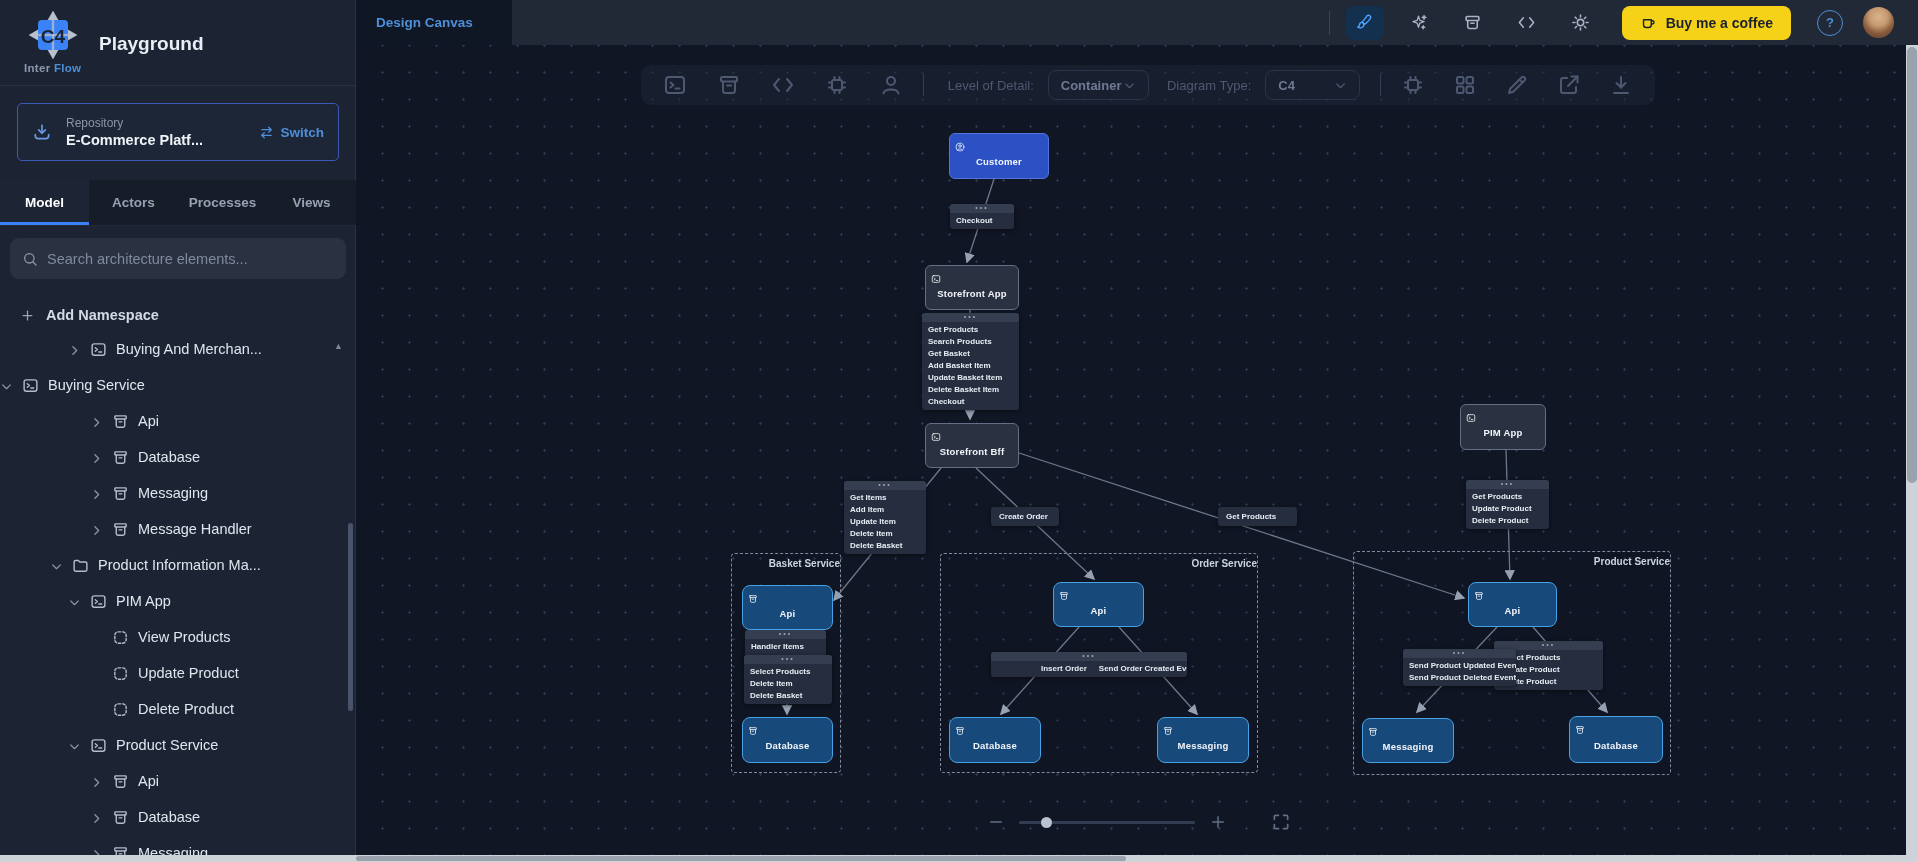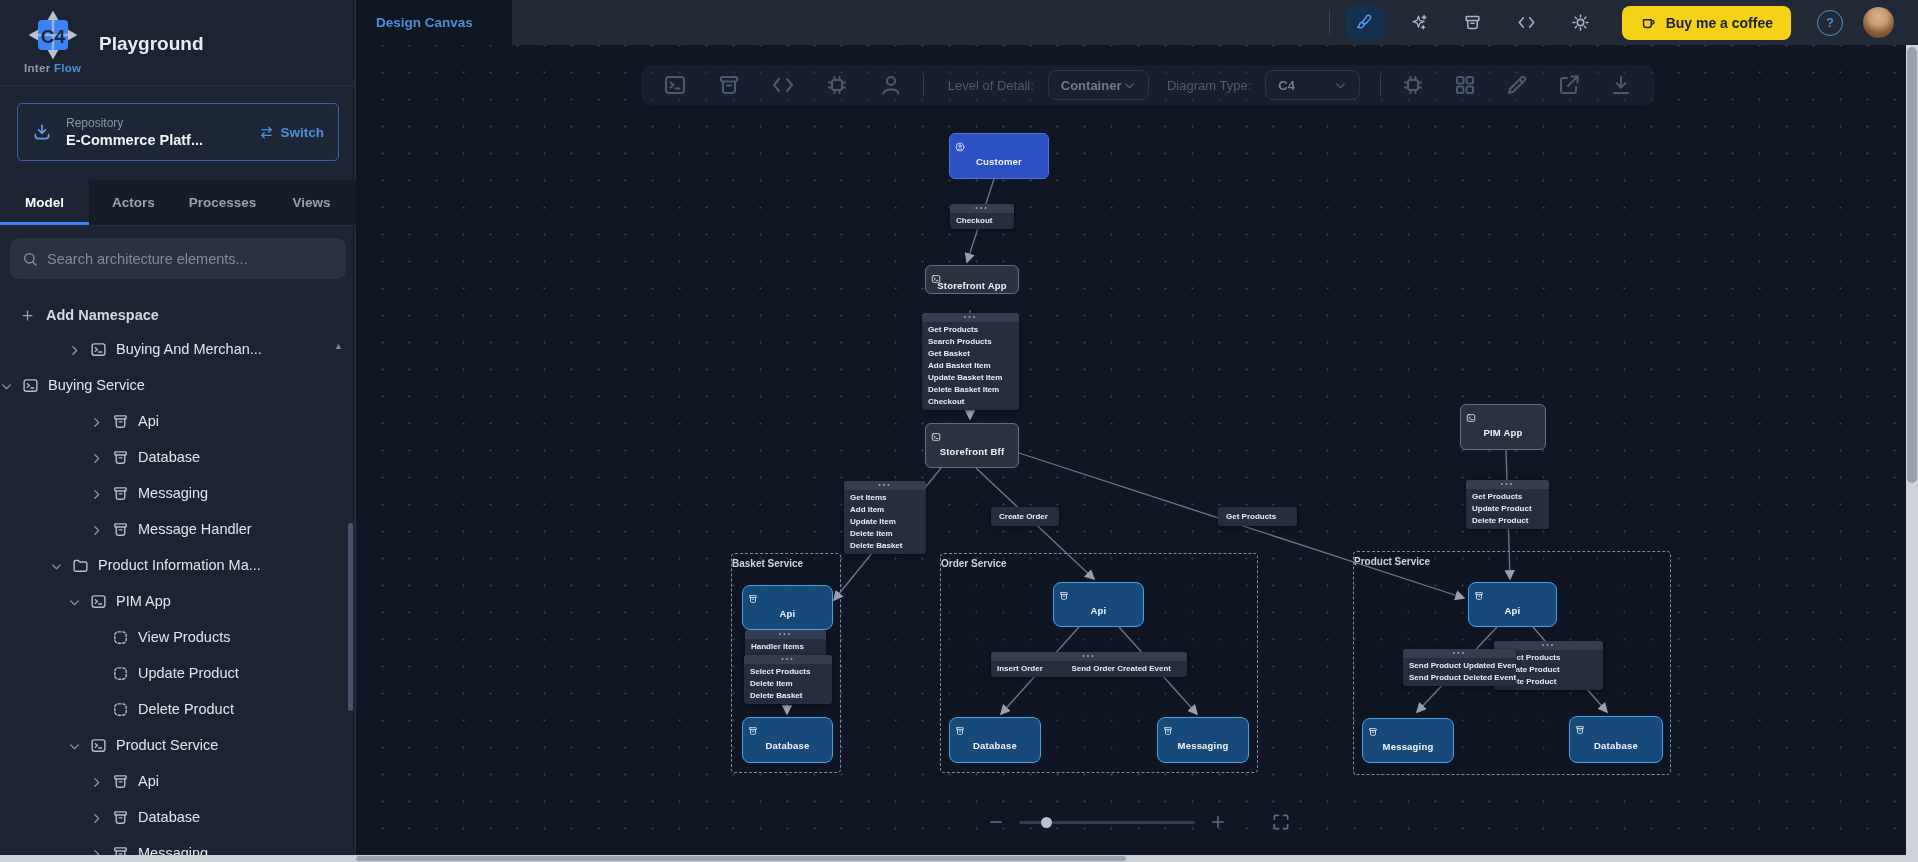--- a/index.html
+++ b/index.html
@@ -99,32 +99,32 @@
     border-radius:8px; display:flex; align-items:center; justify-content:space-between;
     padding:0 12px; color:#6e7a94; font-size:13px; font-weight:600; cursor:pointer; }
   .ct-pill svg { width:13px; height:13px; color:#4d5871; }
   .pill-detail { width:122px; } .pill-type { width:114px; }
 
   .diagram { position:absolute; left:0; top:0; width:1549px; height:810px; }
   .edges { position:absolute; left:0; top:0; }
 
   .dgroup { position:absolute; border:1.4px dashed #808a9b; border-radius:4px;
     background:rgba(13,18,30,0.18); }
-  .dgroup .gtitle { display:block; text-align:left; margin-top:4px; font-size:10px;
+  .dgroup .gtitle { display:block; text-align:right; margin-top:4px; font-size:10px;
     font-weight:bold; color:#ccd4e0; }
 
   .panel { position:absolute; background:#252d3e; border-radius:3px;
     box-shadow:0 1px 4px rgba(0,0,0,0.45); overflow:hidden; padding-bottom:4px; }
   .panel .ph { height:9px; background:#353d50; color:#9aa3b4; font-size:7px;
     letter-spacing:2px; text-align:center; line-height:7px; }
   .panel .pr { font-size:8px; font-weight:bold; color:#e8edf5; padding:3px 6px 0;
     white-space:nowrap; }
   .panel.nodots { padding:0; }
   .panel.nodots .pr { padding:5px 8px; }
-  .panel .prow-inline { display:flex; justify-content:space-between; padding-right:10px; }
+  .panel .prow-inline { display:flex; justify-content:space-between; padding-right:10px;margin-left:44px; }
   .panel .prow-inline .pr { padding-top:3px; }
 
   .dnode { position:absolute; display:flex; align-items:center; justify-content:center;
     cursor:pointer; }
   .dnode .corner { position:absolute; top:4px; left:5px; width:10px; height:10px;
     color:rgba(255,255,255,0.9); }
   .dnode .nlabel { font-size:9.5px; font-weight:bold; color:#f2f5fa; padding-top:11px;
     letter-spacing:.2px; }
   .dnode.gray { background:#2a3140; border:1px solid #646f85; border-radius:6px; }
   .dnode.blue { background:#17497a; border:1.5px solid #46a1e5; border-radius:8px; }
@@ -541,21 +541,21 @@
           <div class="pr">Send Product Deleted Event</div>
         </div>
         <div class="dnode primary" style="left: 592px; top: 88px; width: 100px; height: 46px;">
           <span class="corner"><svg viewBox="0 0 24 24" width="100%" height="100%" fill="none" stroke="currentColor" stroke-width="2" stroke-linecap="round" stroke-linejoin="round">
               <circle cx="12" cy="12" r="9.5"></circle>
               <circle cx="12" cy="9.5" r="3"></circle>
               <path d="M6.5,19.5 c1.2,-4.5 9.8,-4.5 11,0"></path>
             </svg></span>
           <span class="nlabel">Customer</span>
         </div>
-        <div class="dnode gray" style="left: 568px; top: 220px; width: 94px; height: 29px;">
+        <div class="dnode gray" style="left: 568px; top: 220px; width: 94px; height: 45px;">
           <span class="corner"><svg viewBox="0 0 24 24" width="100%" height="100%" fill="none" stroke="currentColor" stroke-width="2" stroke-linecap="round" stroke-linejoin="round">
               <rect x="3" y="4" width="18" height="16" rx="3"></rect>
               <polyline points="7.5,9.5 10.5,12 7.5,14.5"></polyline>
               <line x1="12.5" y1="15.5" x2="16.5" y2="15.5"></line>
             </svg></span>
           <span class="nlabel">Storefront App</span>
         </div>
         <div class="dnode gray" style="left: 568px; top: 378px; width: 94px; height: 45px;">
           <span class="corner"><svg viewBox="0 0 24 24" width="100%" height="100%" fill="none" stroke="currentColor" stroke-width="2" stroke-linecap="round" stroke-linejoin="round">
               <rect x="3" y="4" width="18" height="16" rx="3"></rect>

